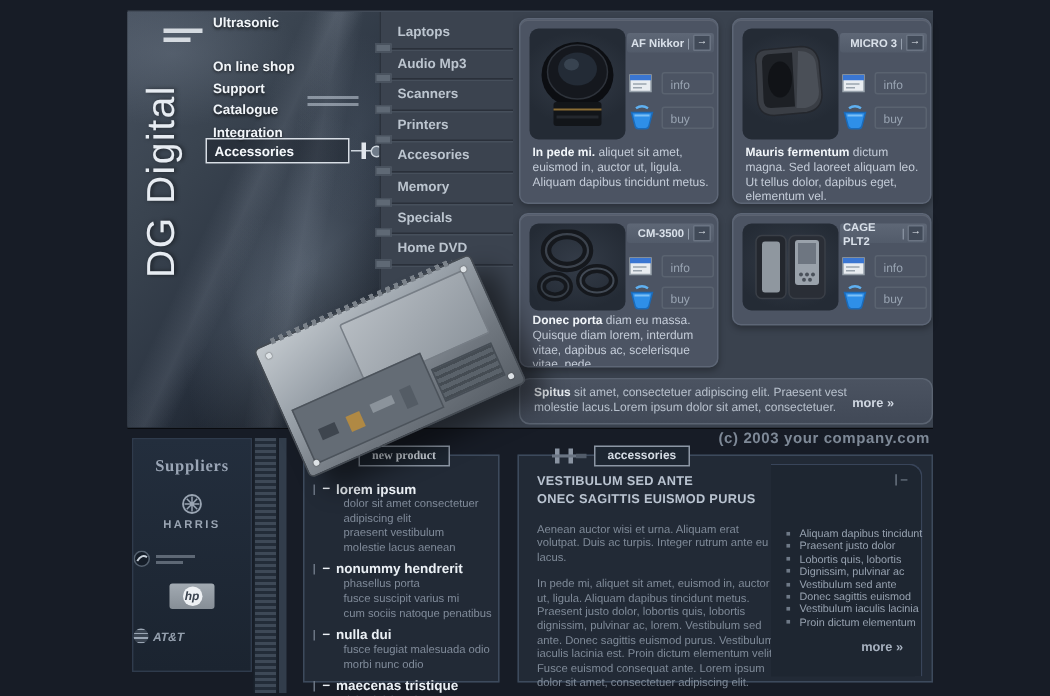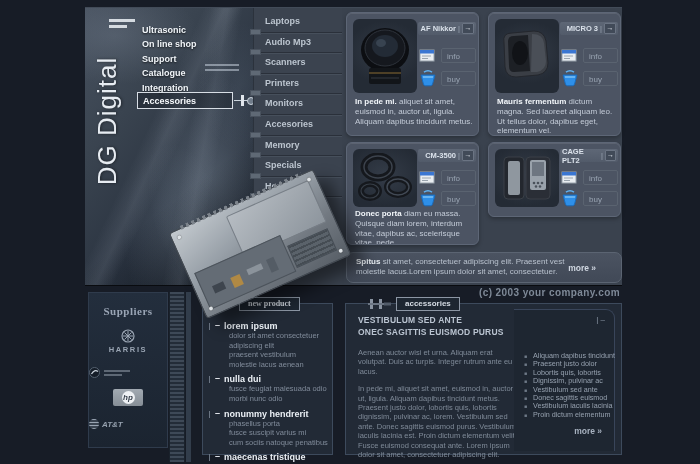--- a/index.html
+++ b/index.html
@@ -26,21 +26,21 @@
   .brand { position:absolute; left:-76px; top:96px; width:200px; height:34px; transform:rotate(-90deg);
            color:#e7ecf2; font-size:26px; letter-spacing:1px; text-align:center; white-space:nowrap;
            text-shadow:0 1px 3px rgba(0,0,0,.5); }
   .deco-bar { position:absolute; background:rgba(236,241,246,.85); height:3px; }
   .b1 { left:24px; top:11px; width:26px; } .b2 { left:24px; top:17px; width:18px; }
   .spec { position:absolute; left:120px; top:56px; width:34px; height:9px;
           background:repeating-linear-gradient(180deg, rgba(210,220,232,.5) 0 2px, transparent 2px 5px); }
 
   .pn { position:absolute; left:57px; color:#f1f5f9; font-size:9px; font-weight:bold;
         text-shadow:0 1px 2px rgba(0,0,0,.65); cursor:pointer; white-space:nowrap; }
-  .pn1{top:17px;} .pn2{top:31px;} .pn3{top:46px;} .pn4{top:60px;} .pn5{top:75px;}
+  .pn1{top:2px;} .pn2{top:31px;} .pn3{top:46px;} .pn4{top:60px;} .pn5{top:75px;}
   .active-box { position:absolute; left:52px; top:84px; width:96px; height:17px;
                 border:1px solid #d8dee5; background:rgba(18,24,32,.38); box-sizing:border-box;
                 display:flex; align-items:center; padding-left:5px; cursor:pointer; }
   .active-box .pn-a { color:#f6f9fc; font-size:9px; font-weight:bold; }
   .clamp-h { position:absolute; left:149px; top:92px; width:19px; height:1px; background:#cdd5dd; }
   .clamp-s { position:absolute; left:156px; top:87px; width:3px; height:11px; background:#e1e6ec; }
   .clamp-k { position:absolute; left:162px; top:89px; width:6px; height:6px; border:1px solid #cdd5dd;
              border-radius:50%; background:#707c8a; }
 
   
@@ -207,21 +207,20 @@
       <div class="clamp-h"></div>
       <div class="clamp-s"></div>
       <div class="clamp-k"></div>
     </div>
 
     <div class="catmenu">
       <div class="cat">Laptops</div>
       <div class="cat">Audio Mp3</div>
       <div class="cat">Scanners</div>
       <div class="cat">Printers</div>
-      <div class="cat">Monitors</div>
       <div class="cat">Accesories</div>
       <div class="cat">Memory</div>
       <div class="cat">Specials</div>
       <div class="cat">Home DVD</div>
     </div>
 
     <div class="products">
 
       <div class="card c1">
         <div class="pimg">
@@ -457,29 +456,29 @@
     </div>
     <div class="np-list">
       <div class="np-item">
         <div class="np-title">lorem ipsum</div>
         <div class="np-line">dolor sit amet consectetuer</div>
         <div class="np-line">adipiscing elit</div>
         <div class="np-line">praesent vestibulum</div>
         <div class="np-line">molestie lacus aenean</div>
       </div>
       <div class="np-item">
-        <div class="np-title">nulla dui</div>
-        <div class="np-line">fusce feugiat malesuada odio</div>
-        <div class="np-line">morbi nunc odio</div>
-      </div>
-      <div class="np-item">
         <div class="np-title">nonummy hendrerit</div>
         <div class="np-line">phasellus porta</div>
         <div class="np-line">fusce suscipit varius mi</div>
         <div class="np-line">cum sociis natoque penatibus</div>
+      </div>
+      <div class="np-item">
+        <div class="np-title">nulla dui</div>
+        <div class="np-line">fusce feugiat malesuada odio</div>
+        <div class="np-line">morbi nunc odio</div>
       </div>
       <div class="np-item">
         <div class="np-title">maecenas tristique</div>
         <div class="np-line">duis ultricies pharetra magna</div>
 
       </div>
     </div>
   </div>
 
   <div class="lpanel accpanel">

